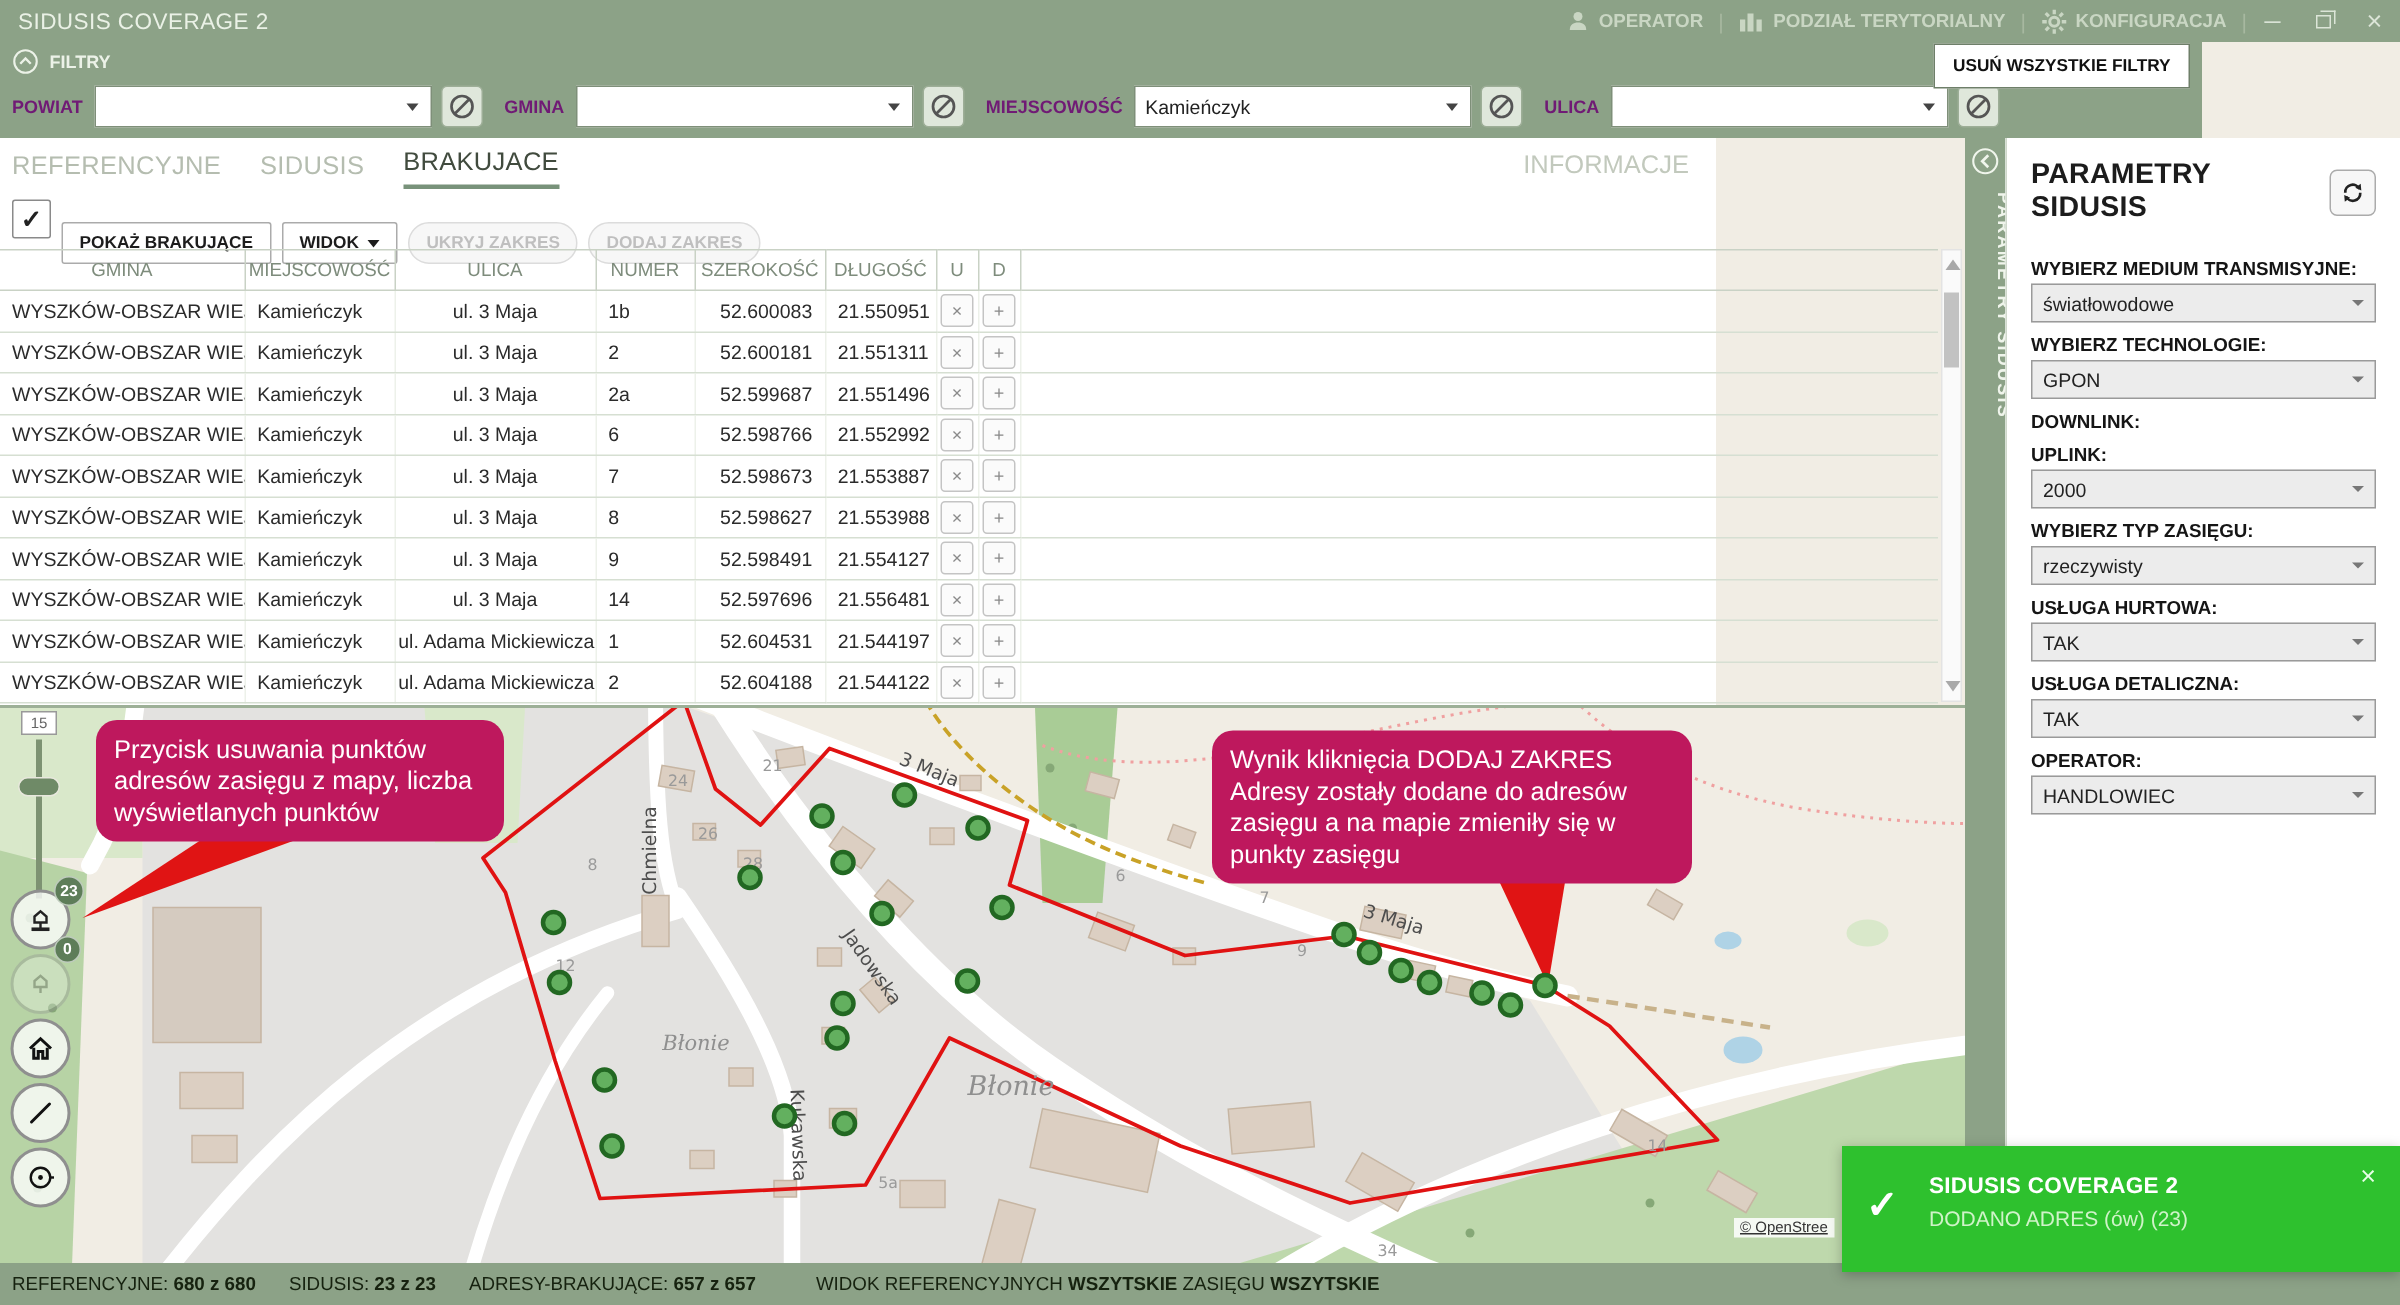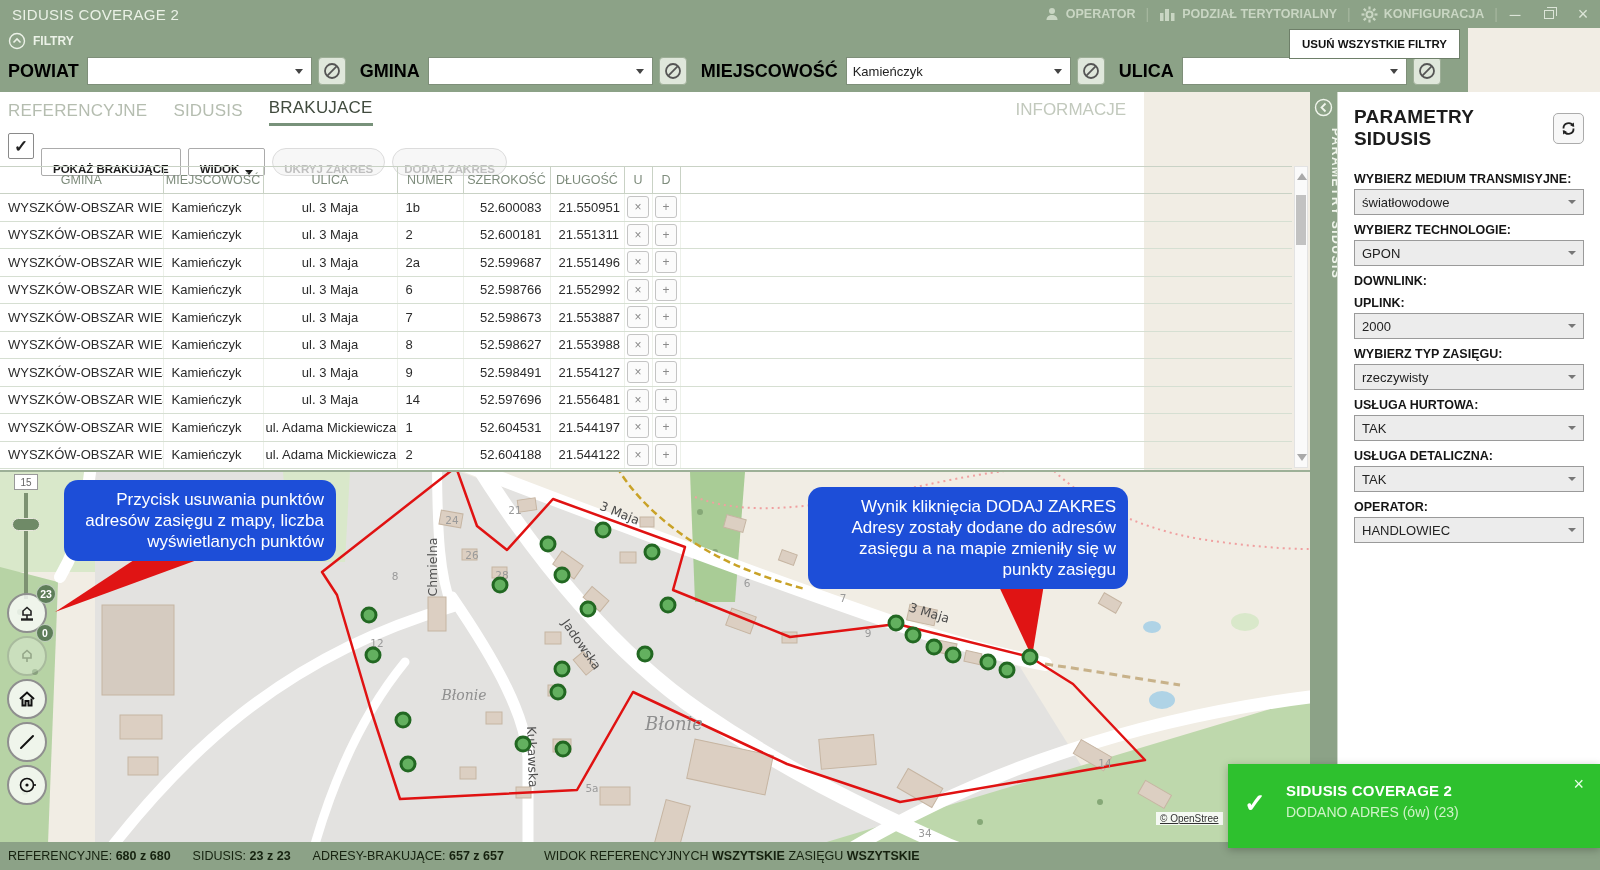--- a/index.html
+++ b/index.html
@@ -13,36 +13,36 @@
   .tb-sep { color:#A7B8A0; font-size:14px; }
   .tb-icon svg { display:block; }
   .win-btn { width:34px; height:100%; display:flex; align-items:center; justify-content:center; color:#DCE5D8; font-size:15px; }
   .win-max-box { width:10px; height:9px; border:1.5px solid #DCE5D8; position:relative; }
   .win-max-box:before { content:""; position:absolute; left:2px; top:-4px; width:9px; height:8px; border:1.5px solid #DCE5D8; border-left:none; border-bottom:none; }
 
   
   #filterzone { position:absolute; left:0; top:28px; width:1468px; height:64px; background:#8CA287; z-index:29; }
   #filtry-row { display:flex; align-items:center; gap:7px; height:26px; padding-left:8px; color:#ECF2E8; font-size:12px; font-weight:bold; }
   #filter-fields { display:flex; align-items:center; height:34px; padding-left:8px; }
-  .f-label { color:#000000; font-size:18px; font-weight:bold; margin-right:8px; white-space:nowrap;text-align:right; }
+  .f-label { color:#701a75; font-size:12px; font-weight:bold; margin-right:8px; white-space:nowrap;text-align:right; }
   .combo { width:225px; height:28px; background:#fff; border:1px solid #7E8F79; display:flex; align-items:center; position:relative; margin-right:6px; }
   .combo .val { font-size:13px; color:#222; padding-left:6px; flex:1; }
   .combo .arr { width:0; height:0; border-left:4px solid transparent; border-right:4px solid transparent; border-top:5px solid #444; margin-right:8px; }
   .blockbtn { width:28px; height:28px; border:1px solid #9DAE97; border-radius:4px; background:#DFE7DB; display:flex; align-items:center; justify-content:center; margin-right:14px; }
   #remove-filters { position:absolute; right:8px; top:1px; height:30px; padding:0 12px; background:#fff; border:1px solid #6E7F69; font-size:11.5px; font-weight:bold; color:#111; display:flex; align-items:center;margin-left:16px; }
 
   
   #content { position:absolute; left:0; top:92px; width:1144px; height:378px; background:#fff; }
   #tabs { position:absolute; left:0; top:4px; height:30px; display:flex; align-items:flex-end; gap:26px; padding-left:8px; }
   .tab { font-size:17px; color:#B5BDB0; padding-bottom:5px; letter-spacing:.2px; }
   .tab.active { color:#414B3E; border-bottom:3px solid #78927A; }
   #tab-right { position:absolute; right:18px; top:8px; font-size:17px; color:#C2C9BD; }
   #toolbar { position:absolute; left:8px; top:38px; height:32px; display:flex; align-items:center; gap:7px; }
   #tb-checkbox { width:26px; height:26px; background:#fff; border:1px solid #8a8a8a; border-radius:2px; display:flex; align-items:center; justify-content:center; font-size:17px; font-weight:bold; color:#222; }
-  .tbtn { height:28px; padding:0 11px; background:#fff; border:1px solid #ABABAB; border-radius:2px; font-size:11.5px; font-weight:bold; color:#1c1c1c; display:flex; align-items:flex-end; gap:6px; white-space:nowrap;margin-top:32px; }
+  .tbtn { height:28px; padding:0 11px; background:#fff; border:1px solid #ABABAB; border-radius:2px; font-size:11.5px; font-weight:bold; color:#1c1c1c; display:flex; align-items:center; gap:6px; white-space:nowrap;margin-top:32px; }
   .tbtn.disabled { background:#F7F7F7; border-color:#DCDCDC; color:#BFBFBF;border-radius:14px; }
   .tbtn .chev { width:0; height:0; border-left:4px solid transparent; border-right:4px solid transparent; border-top:5px solid #1c1c1c; }
 
   
   #table-wrap { position:absolute; left:0; top:74px; width:1292px; height:304px; overflow:hidden; }
   table { border-collapse:collapse; table-layout:fixed; width:1292px; }
   thead th { height:27px; font-size:12.5px; font-weight:normal; color:#7E8C7C; border-right:1px solid #C9D2C5; border-top:1px solid #C9D2C5; border-bottom:1px solid #C9D2C5; text-align:center; white-space:nowrap; overflow:hidden; }
   thead th:last-child { border-right:none; }
   tbody td { height:27.5px; font-size:13px; color:#2b2b2b; border-bottom:1px solid #D6DFD2; white-space:nowrap; overflow:hidden; padding:0 8px; }
   tbody tr td { border-right:1px solid #EDF1EA; }
@@ -68,21 +68,21 @@
   #refresh-btn { width:31px; height:31px; border:1px solid #ABABAB; border-radius:5px; background:#F7F7F7; display:flex; align-items:center; justify-content:center; }
   .p-field { margin-bottom:8px; }
   .p-label { font-size:12.5px; font-weight:bold; color:#151515; margin-bottom:3px; white-space:nowrap; }
   .p-sel { height:26px; background:#ECECEC; border:1px solid #9A9A9A; display:flex; align-items:center; }
   .p-sel .val { flex:1; font-size:13px; color:#222; padding-left:7px; }
   .p-sel .arr { width:0; height:0; border-left:4px solid transparent; border-right:4px solid transparent; border-top:4px solid #777; margin-right:7px; }
 
   
   #map { position:absolute; left:0; top:470px; width:1310px; height:372px; background:#F1EDE4; overflow:hidden; border-top:2px solid #9DB097; }
   #map svg.base { position:absolute; left:0; top:0; }
-  .callout { position:absolute; background:#1d4ed8; color:#fff; font-size:17px; line-height:1.24; text-align:right; border-radius:14px; padding:9px 12px; z-index:6; }
+  .callout { position:absolute; background:#be185d; color:#fff; font-size:17px; line-height:1.24; text-align:left; border-radius:14px; padding:9px 12px; z-index:6; }
   #callout-1 { left:64px; top:8px; width:272px; }
   #callout-2 { left:808px; top:15px; width:320px; }
   .mapbtn { position:absolute; left:7px; width:40px; height:40px; border-radius:50%; border:2px solid #8F8F8F; background:rgba(255,255,255,.78); display:flex; align-items:center; justify-content:center; z-index:7; }
   .mapbtn.faded { opacity:.35; }
   .badge { position:absolute; width:20px; height:20px; border-radius:50%; background:#5E7D59; color:#fff; font-size:10.5px; font-weight:bold; display:flex; align-items:center; justify-content:center; z-index:8; border:1px solid rgba(255,255,255,.6); }
   #slider-val { position:absolute; left:14px; top:2px; width:24px; height:16px; background:#fff; border:1px solid #999; color:#666; font-size:10px; display:flex; align-items:center; justify-content:center; z-index:7; }
   #slider-track { position:absolute; left:24px; top:21px; width:4px; height:106px; background:#7D9272; z-index:6; }
   #slider-handle { position:absolute; left:12px; top:46px; width:28px; height:13px; border-radius:7px; background:#6F8A67; border:1px solid #E8E8DD; z-index:7; }
   #attribution { position:absolute; left:1156px; top:340px; background:rgba(255,255,255,.85); font-size:10px; color:#333; padding:1px 4px; text-decoration:underline; z-index:5; }
 

